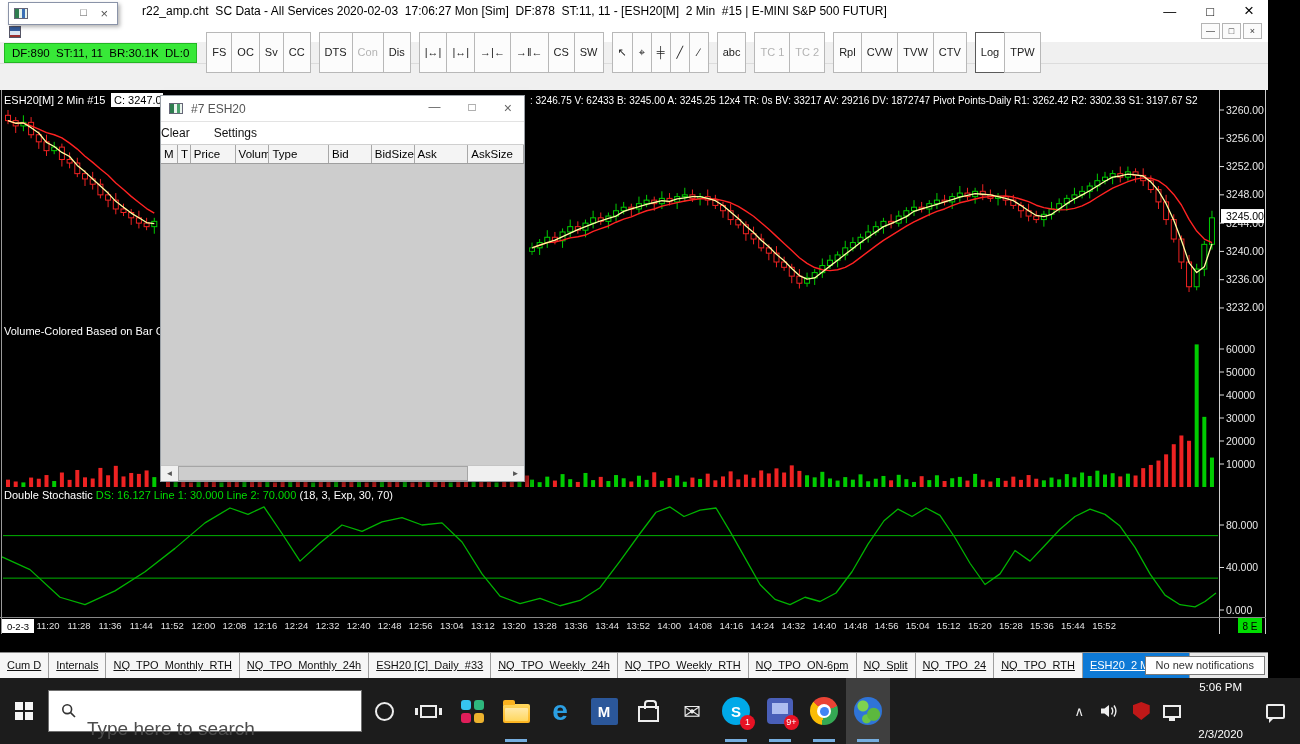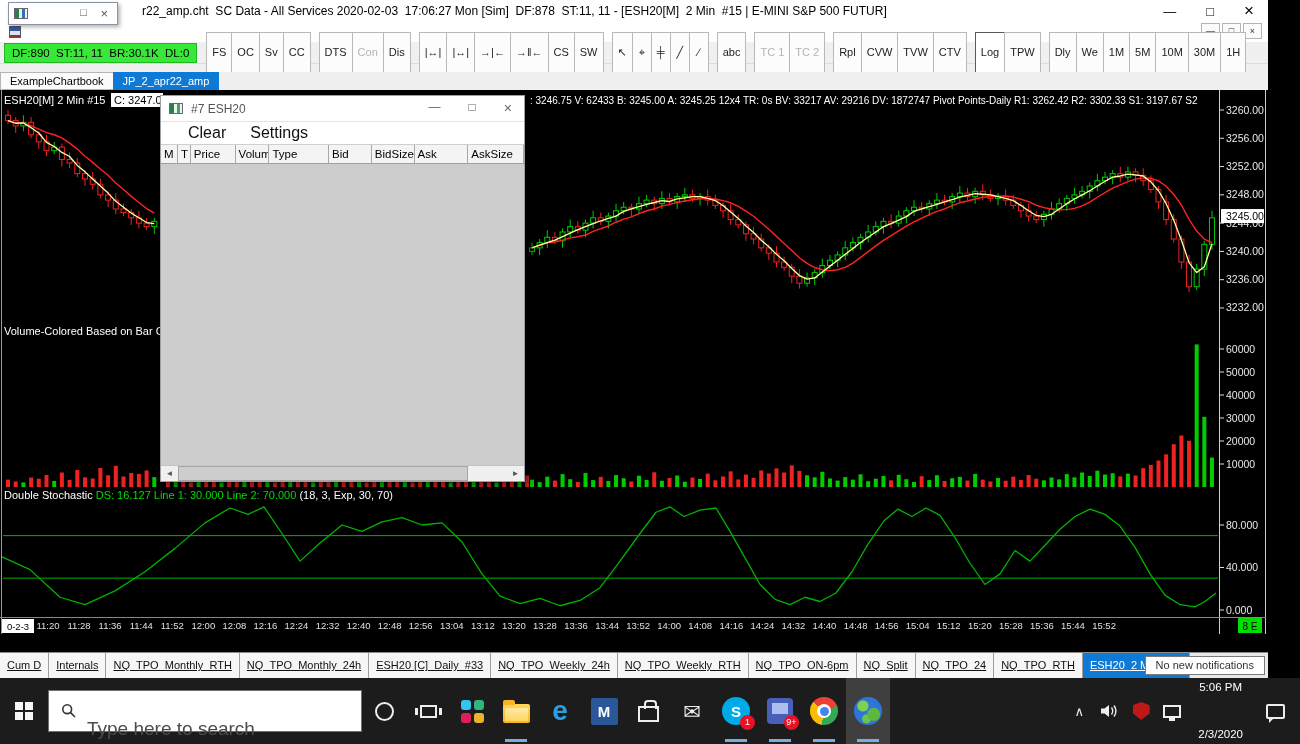--- a/index.html
+++ b/index.html
@@ -43,21 +43,21 @@
   #chart-area { position:absolute; left:0; top:90px; width:1268px; height:562px; background:#000; }
   #chart-svg text { font-family:"Liberation Sans", sans-serif; }
 
   
   #ts-window { position:absolute; left:160px; top:5px; width:365px; height:387px; background:#cdcdcd; border:1px solid #9aa0a6; box-shadow:4px 4px 8px rgba(0,0,0,.55); }
   .ts-title { position:relative; height:26px; background:#fff; border-bottom:1px solid #e3e3e3; }
   .ts-icon { position:absolute; left:8px; top:7px; width:14px; height:11px; background:linear-gradient(90deg,#2e7d4f 0 4px,#eaf5ee 4px 7px,#49a06b 7px 10px,#eaf5ee 10px); border:1px solid #667; }
   .ts-title-text { position:absolute; left:30px; top:6px; font-size:12px; color:#555; white-space:pre; }
   .ts-controls { position:absolute; right:12px; top:4px; display:flex; gap:28px; color:#666; }
   .ts-controls span { font-size:12px; }
-  .ts-menu { height:22px; background:#fff; font-size:16px; display:flex; gap:24px; align-items:center; padding-left:27px; color:#111; }
+  .ts-menu { height:22px; background:#fff; font-size:12px; display:flex; gap:24px; align-items:center; padding-left:0; color:#111; }
   .ts-header { height:20px; background:#f4f4f4; display:flex; font-size:11.5px; border-top:1px solid #cfcfcf; border-bottom:1px solid #9f9f9f; color:#000; }
   .ts-col { border-right:1px solid #a8a8a8; padding:3px 0 0 3px; overflow:hidden; white-space:nowrap; }
   .ts-body { position:absolute; left:0; top:69px; right:0; bottom:16px; background:#cdcdcd; }
   .ts-scrollbar { position:absolute; left:0; bottom:0; right:0; height:16px; background:#f0f0f0; display:flex; border-top:1px solid #c4c4c4; }
   .ts-sb-btn { width:17px; height:15px; font-size:8px; text-align:center; line-height:15px; color:#555; background:#f0f0f0; }
   .ts-sb-track { flex:1; position:relative; }
   .ts-sb-thumb { position:absolute; left:0; top:0; height:100%; width:88%; background:#cdcdcd; border:1px solid #a5a5a5; }
 
   
   #bottom-bar { position:absolute; left:0; top:652px; width:1268px; height:26px; background:#e9e9e9; border-top:1px solid #8a8a8a; }
@@ -182,36 +182,23 @@
           <div class="tb-group">
             <span class="tb-btn">Rpl</span>
             <span class="tb-btn">CVW</span>
             <span class="tb-btn">TVW</span>
             <span class="tb-btn">CTV</span>
           </div>
           <div class="tb-group">
             <span class="tb-btn active">Log</span>
             <span class="tb-btn">TPW</span>
           </div>
-          <div class="tb-group">
-            <span class="tb-btn">Dly</span>
-            <span class="tb-btn">We</span>
-            <span class="tb-btn">1M</span>
-            <span class="tb-btn">5M</span>
-            <span class="tb-btn">10M</span>
-            <span class="tb-btn">30M</span>
-            <span class="tb-btn">1H</span>
-          </div>
         </div>
     </div>
 
-    <div id="chartbook-tabs">
-        <span class="cb-tab">ExampleChartbook</span>
-        <span class="cb-tab active">JP_2_apr22_amp</span>
-      </div>
 
     <div id="chart-area">
       <svg id="chart-svg" width="1268" height="562" viewBox="0 0 1268 562">
           <defs>
             <clipPath id="clip-status">
               <rect x="528" y="0" width="688" height="20"></rect>
             </clipPath>
           </defs>
           <rect x="6" y="389.64" width="4" height="7.360000000000014" fill="#ee2222"></rect>
           <rect x="13.7" y="391.48" width="4" height="5.519999999999982" fill="#ee2222"></rect>

